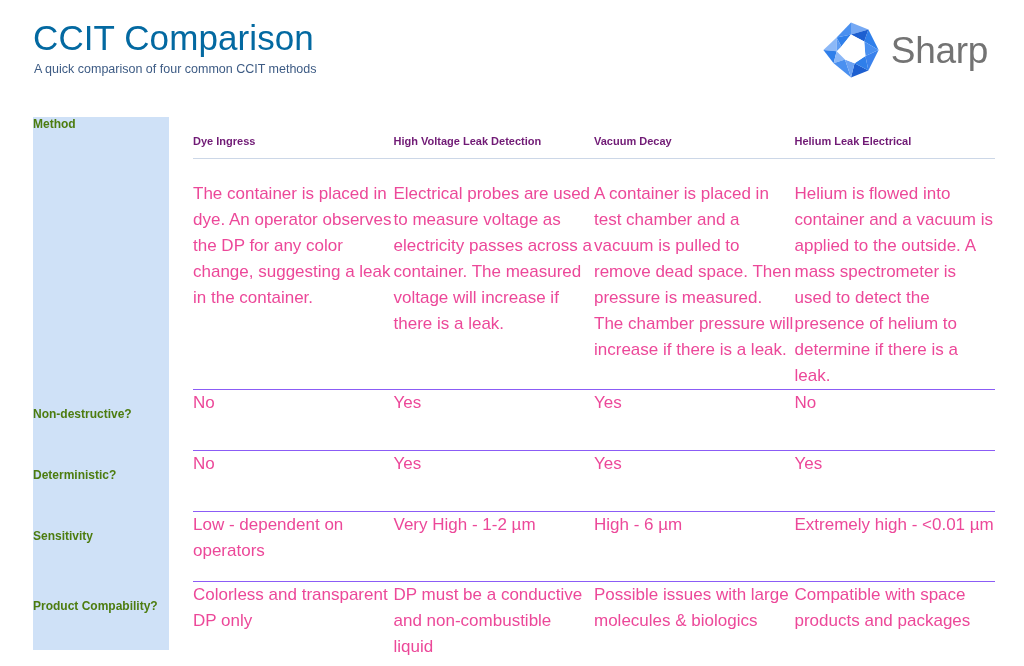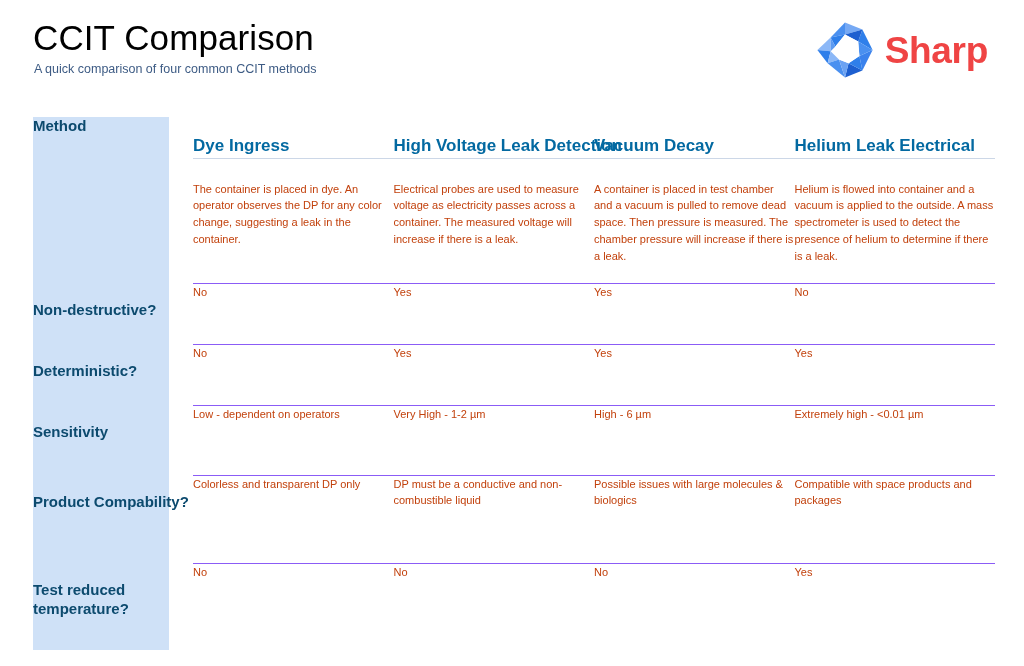--- a/index.html
+++ b/index.html
@@ -27,21 +27,21 @@
     position: absolute;
     left: 33px;
     top: 18px;
     right: 30px;
     height: 80px;
   }
   .title {
     font-size: 35px;
     font-weight: 300;
     letter-spacing: 0.1px;
-    color: #000000;
+    color: #0369a1;
     line-height: 1.12;
     margin: 0;
     white-space: nowrap;
   }
   .subtitle {
     font-size: 12.5px;
     font-weight: 400;
     color: #3d5b84;
     margin: 5px 0 8px 1px;
     line-height: 1.2;
@@ -56,22 +56,22 @@
     align-items: center;
     gap: 10px;
   }
   .brand-mark {
     width: 60px;
     height: 60px;
     display: block;
   }
   .brand-name {
     font-size: 37px;
-    font-weight: 700;
-    color: #ef4444;
+    font-weight: 400;
+    color: #737373;
     letter-spacing: -0.3px;
     line-height: 1;
   }
 
   
   .table-wrap {
     position: absolute;
     left: 33px;
     top: 117px;
     width: 962px;
@@ -100,40 +100,40 @@
     padding: 0;
     text-align: left;
   }
 
   
   .row-head th {
     height: 41px;
     padding-top: 18px;
   }
   .lbl {
-    font-size: 15px;
+    font-size: 12px;
     font-weight: 700;
-    color: #0c4a6e;
+    color: #4d7c0f;
     line-height: 1.25;
     padding-left: 11px;
   }
   .colhead {
-    font-size: 17px;
+    font-size: 11px;
     font-weight: 700;
-    color: #0369a1;
+    color: #701a75;
     line-height: 1.25;
     padding-left: 11px;
     white-space: nowrap;
   }
   .row-head td.colhead-cell { padding-top: 18px; }
 
   .cell {
-    font-size: 11px;
+    font-size: 17px;
     font-weight: 400;
-    color: #c2410c;
+    color: #ec4899;
     line-height: 1.53;
     padding-left: 11px;
     padding-top: 18px;
     padding-right: 16px;
   }
   .row-desc .cell { padding-top: 22px; }
   .row-desc { height: 125px; }
   .row-yn   { height: 61px; }
   .row-two  { height: 70px; }
   .row-three{ height: 88px; }

